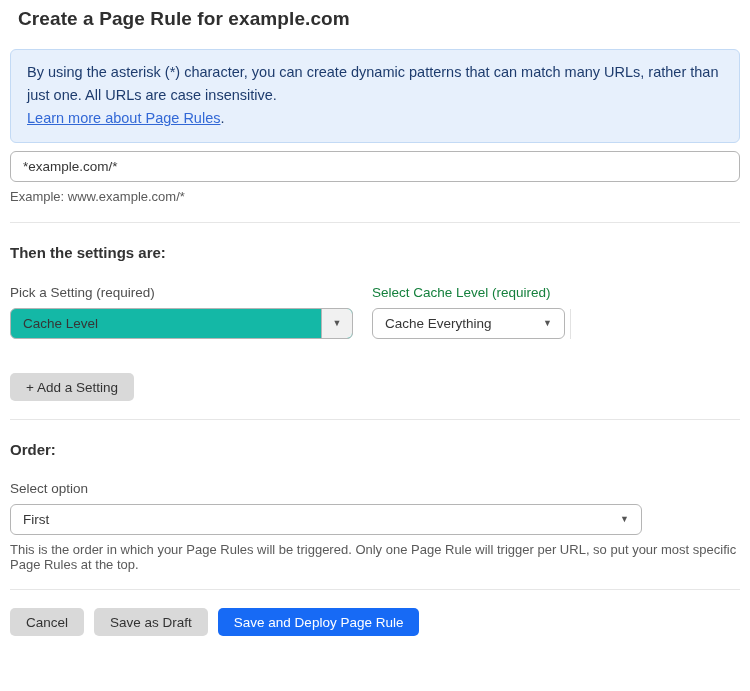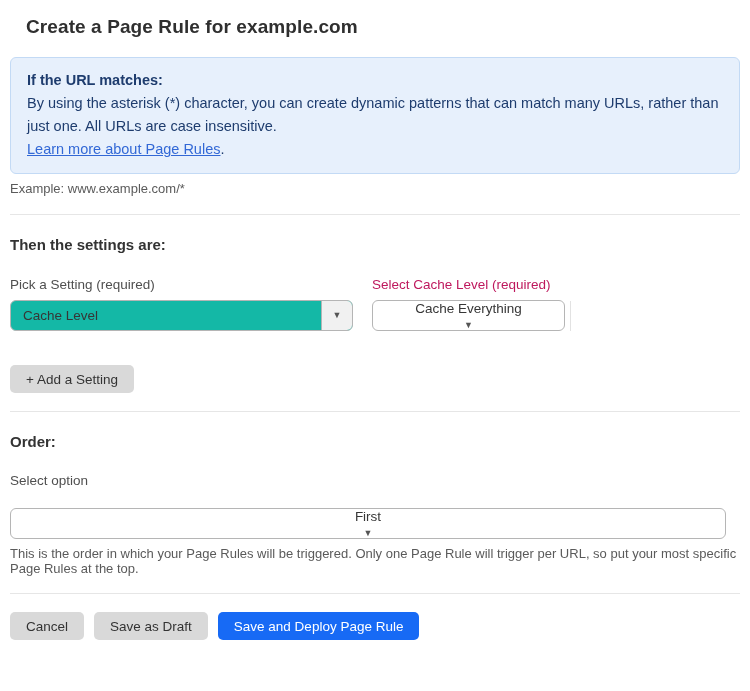--- a/index.html
+++ b/index.html
@@ -11,21 +11,21 @@
     color: #333333;
   }
   .page {
     width: 750px;
     height: 691px;
     padding: 0 10px;
     position: relative;
     overflow: hidden;
   }
   .page-title {
-    margin: 16px;
+    margin: 8px;
     font-size: 19px;
     font-weight: 700;
     color: #2f2f2f;
     letter-spacing: 0.1px;
   }
   .info-box {
     margin-top: 19px;
     background: #e7f0fc;
     border: 1px solid #c3daf5;
     border-radius: 6px;
@@ -79,21 +79,21 @@
     margin: 21px 0 0 0;
     font-size: 15px;
     font-weight: 700;
     color: #333333;
   }
   .settings-labels {
     display: flex;
     margin-top: 24px;
   }
   .settings-labels .col1 { width: 362px; font-size: 13.5px; color: #4f4f4f; }
-  .settings-labels .col2 { font-size: 13.5px; color: #be185d; text-align: right; }
+  .settings-labels .col2 { font-size: 13.5px; color: #15803d; text-align: right; }
   .settings-row {
     display: flex;
     align-items: center;
     margin-top: 8px;
   }
   .select-split {
     display: flex;
     align-items: stretch;
     width: 343px;
     height: 31px;
@@ -124,21 +124,20 @@
     align-items: center;
     justify-content: space-between;
     height: 31px;
     border: 1px solid #b5b5b5;
     border-radius: 6px;
     background: #ffffff;
     padding: 0 12px;
     font-size: 13.5px;
     color: #363636;
     cursor: pointer;
-    flex-direction: column;
   }
   .select-cache { width: 193px; margin-left: 19px; }
   .arrow-icon {
     font-size: 9px;
     color: #555555;
     line-height: 1;
   }
   .vert-divider {
     width: 1px;
     height: 30px;
@@ -159,44 +158,44 @@
   }
   .btn-gray {
     background: #d9d9d9;
     color: #333333;
   }
   .btn-blue {
     background: #176af5;
     color: #ffffff;
   }
   .add-setting { margin-top: 34px; }
-  .order-select-wrap { margin-top: 20px; width: 716px; }
+  .order-select-wrap { margin-top: 8px; width: 632px; }
   .footer-divider { margin-top: 17px; }
   .footer-buttons {
     display: flex;
     align-items: center;
     margin-top: 18px;
   }
   .footer-buttons .btn + .btn { margin-left: 10px; }
 </style>
 </head>
 <body>
 
 <div class="page">
 
   <h1 class="page-title">Create a Page Rule for example.com</h1>
 
   <div class="info-box">
-    <div class="info-heading">If the URL matches:</div>
     <div class="info-body">By using the asterisk (*) character, you can create dynamic patterns that can match many URLs, rather than just one. All URLs are case insensitive.</div>
     <div>
       <a class="info-link">Learn more about Page Rules</a><span class="info-link-suffix">.</span>
     </div>
   </div>
 
+  <input class="text-input" type="text" value="*example.com/*" style="">
   <div class="helper-text">Example: www.example.com/*</div>
 
   <hr class="divider">
 
   <h2 class="section-heading">Then the settings are:</h2>
 
   <div class="settings-labels">
     <div class="col1">Pick a Setting (required)</div>
     <div class="col2">Select Cache Level (required)</div>
   </div>

